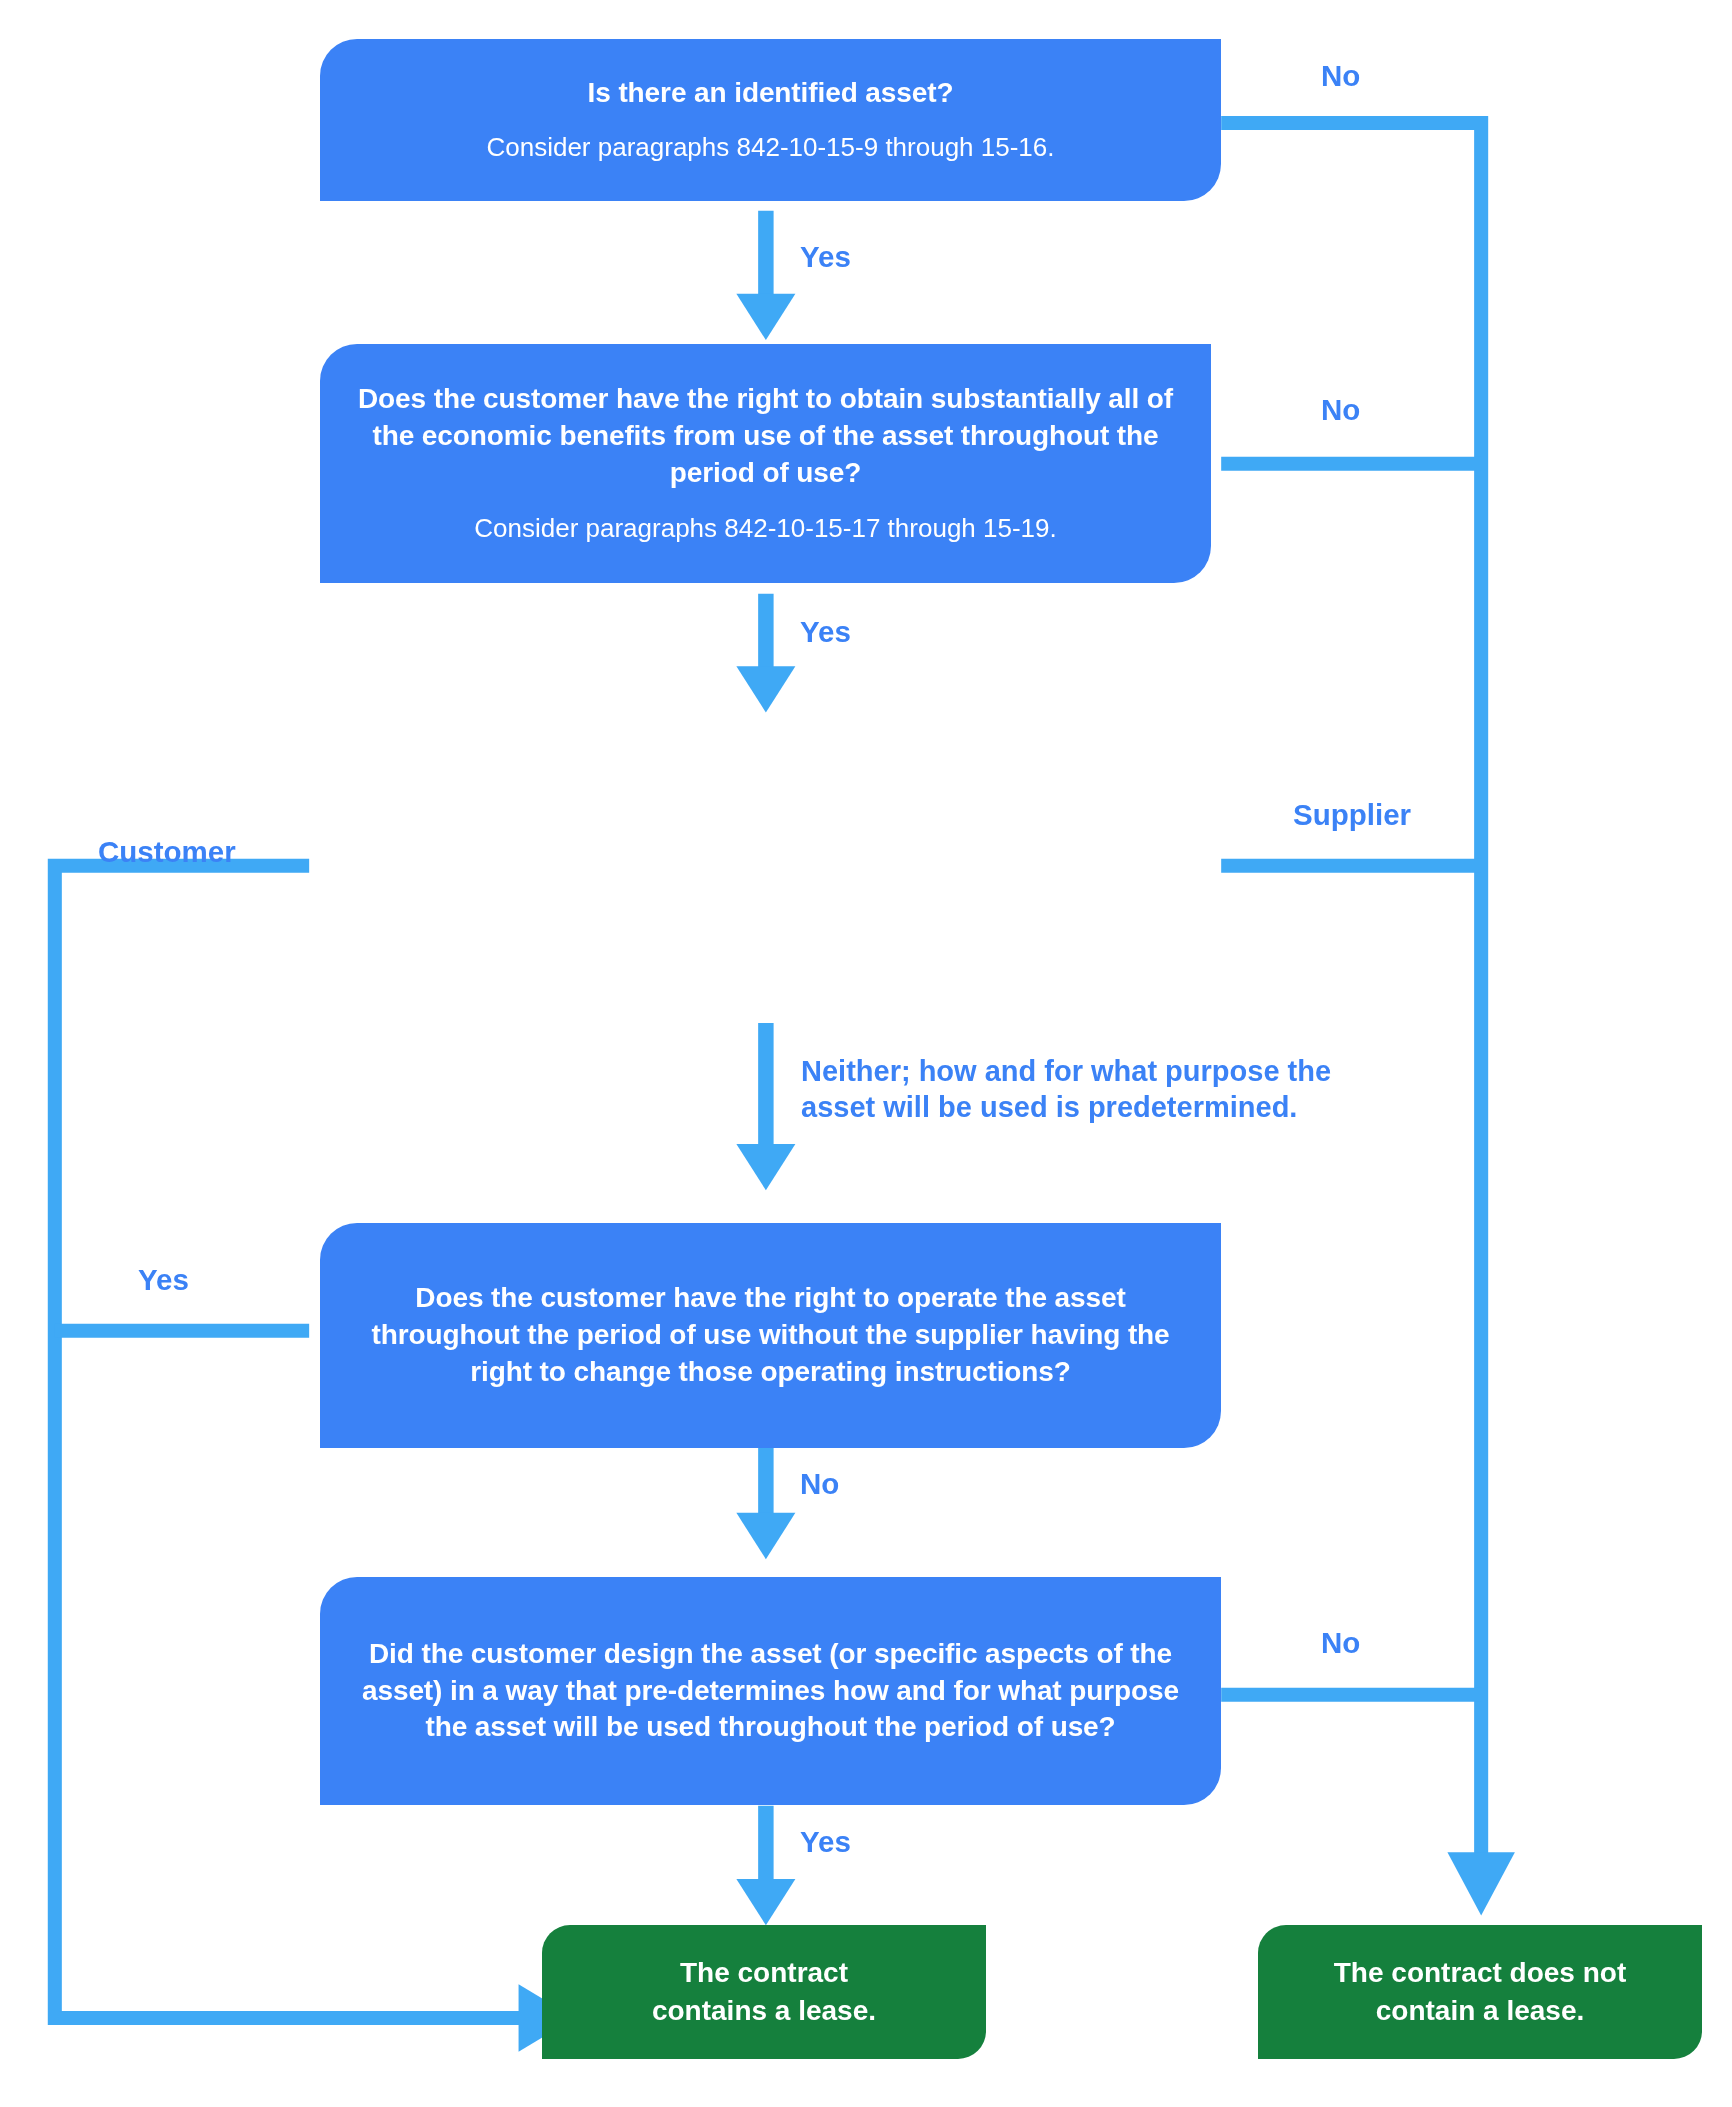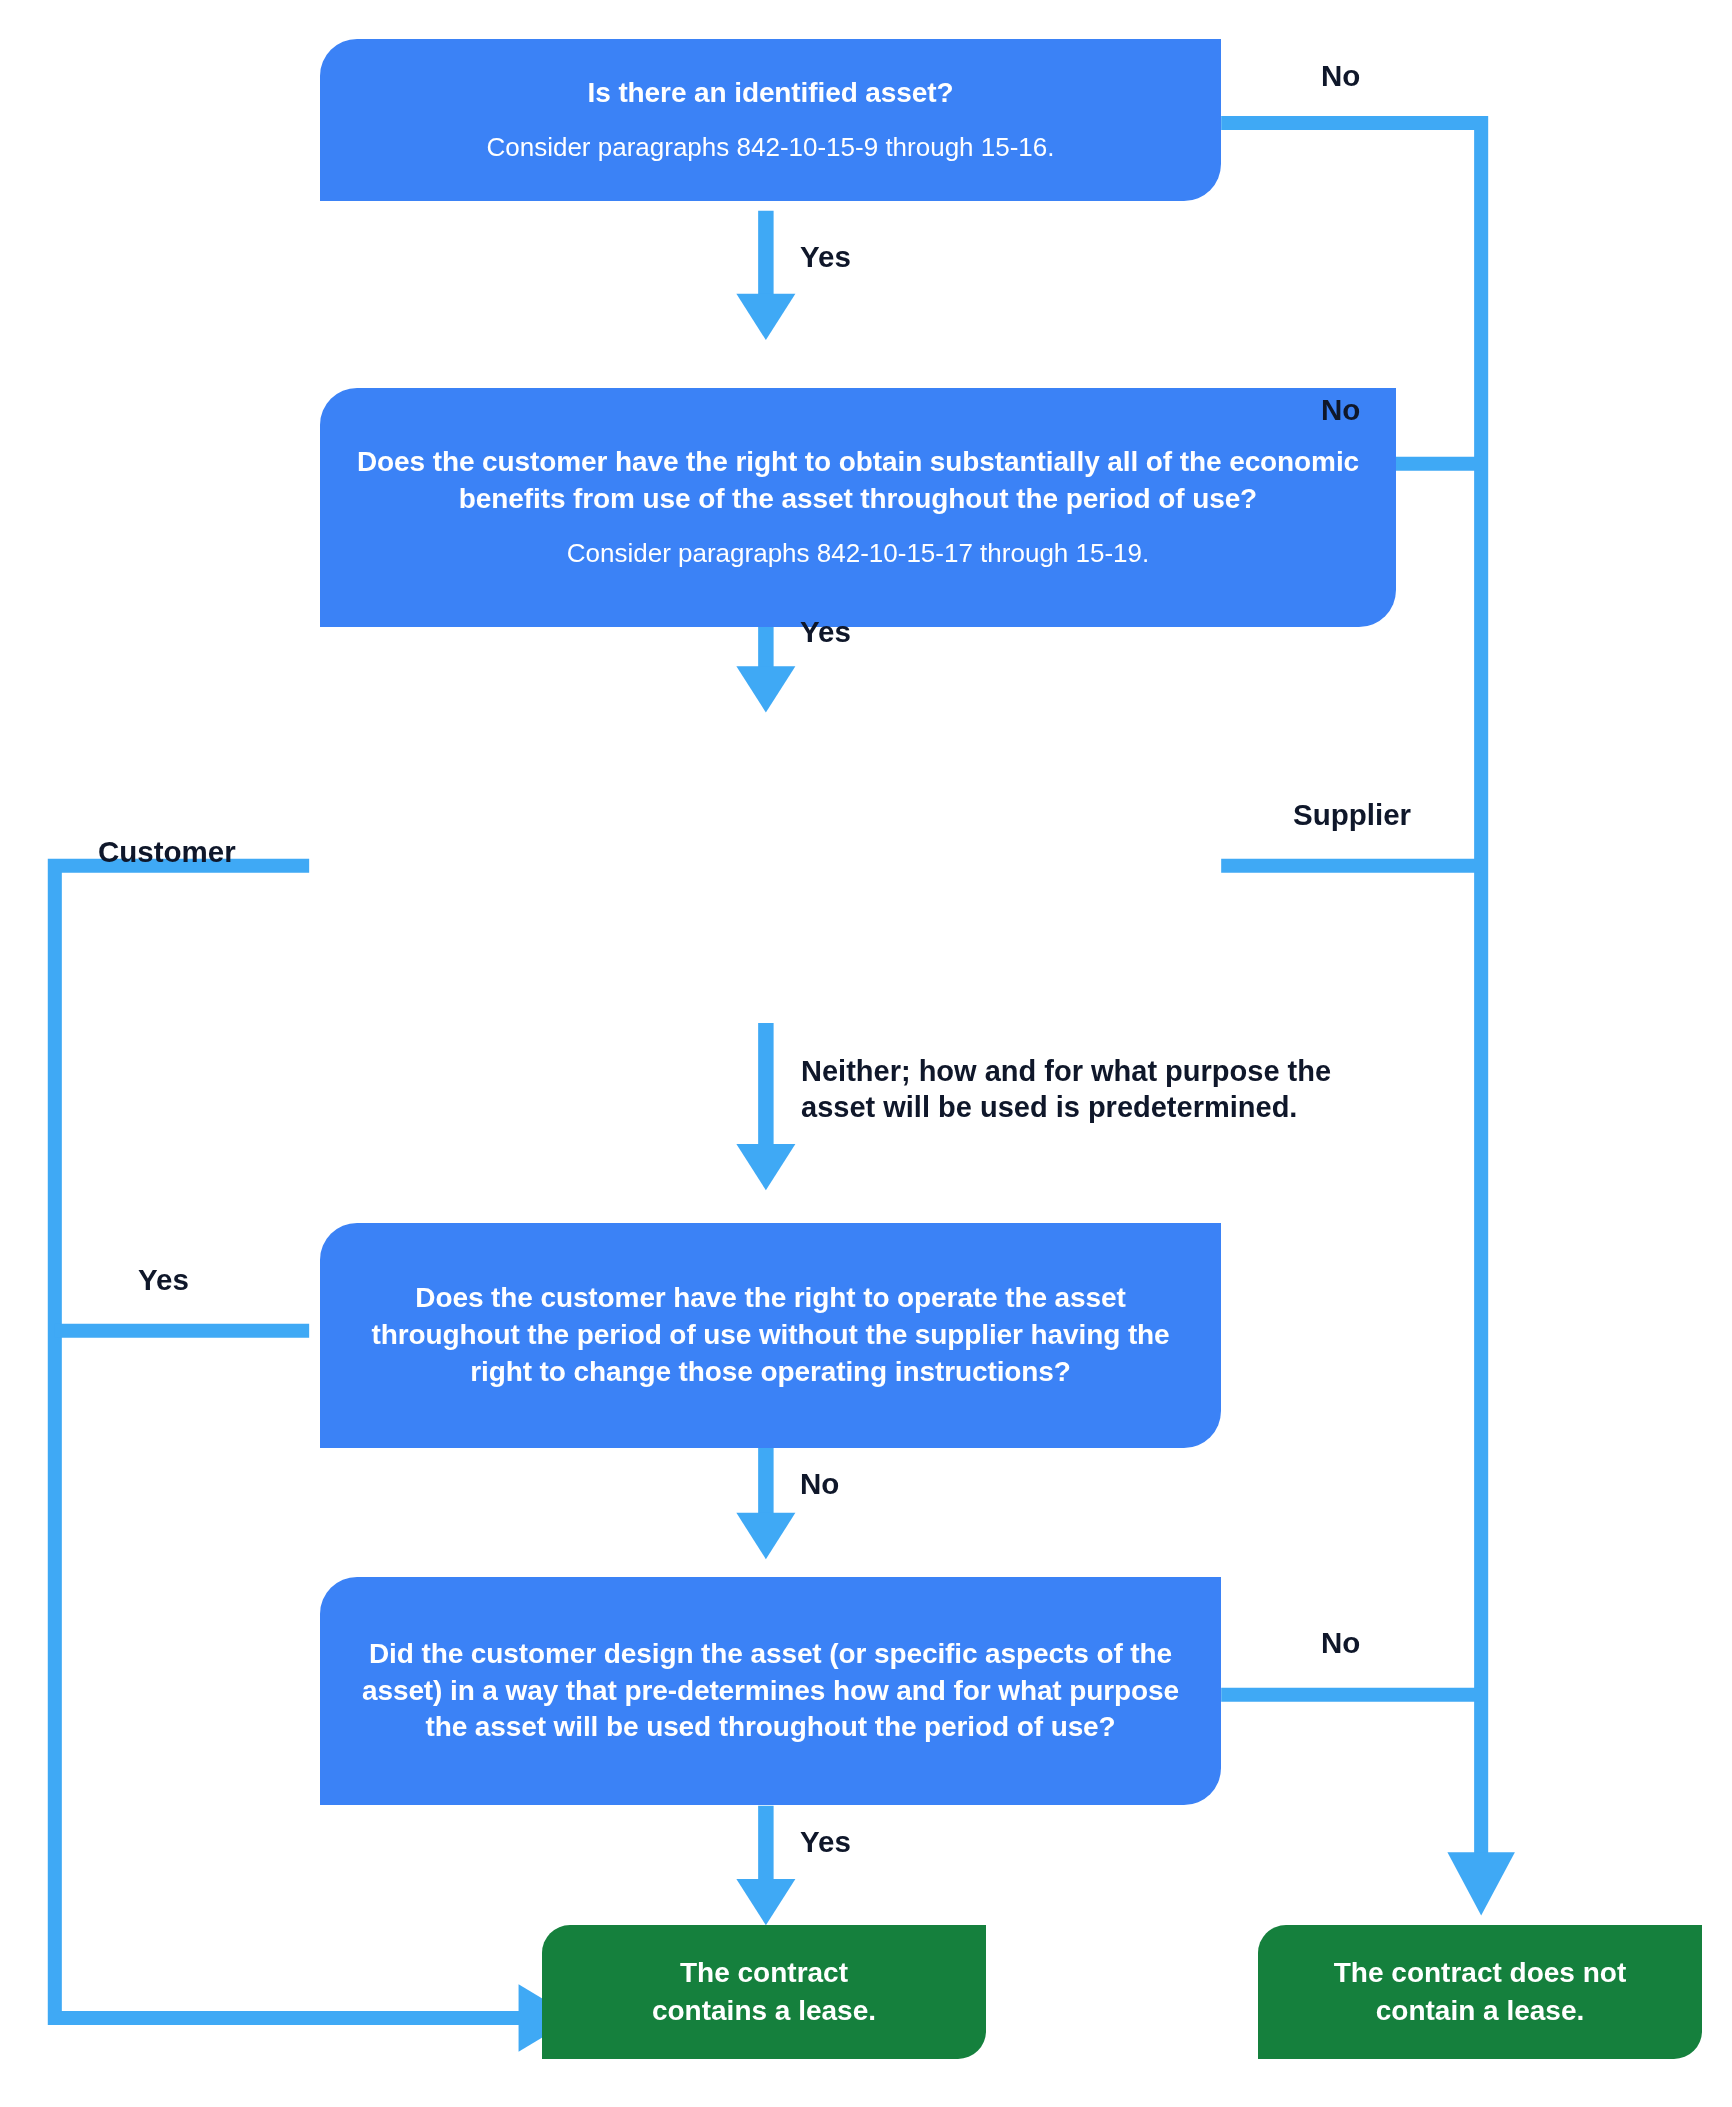--- a/index.html
+++ b/index.html
@@ -62,21 +62,21 @@
   }
   .o-title {
     font-weight: bold;
     font-size: 28px;
     line-height: 1.35;
   }
 
   
   .edge-label {
     position: absolute;
-    color: #0f172a;
+    color: #3b82f6;
     font-weight: bold;
     font-size: 29.5px;
     line-height: 1.24;
     white-space: pre-line;
   }
   .edge-label.wide {
     font-size: 29px;
     white-space: normal;
     width: 604px;
   }
@@ -146,21 +146,21 @@
       <line x1="1090" y1="2570" x2="1090" y2="2676" stroke="#3fa9f5" stroke-width="22"></line>
       <polygon points="1048,2674 1132,2674 1090,2740" fill="#3fa9f5"></polygon>
     </g>
   </svg>
 
   <div class="node question" style="left:320px; top:39px; width:901px; height:162px;">
     <div class="q-title">Is there an identified asset?</div>
     <div class="q-sub">Consider paragraphs 842-10-15-9 through 15-16.</div>
   </div>
 
-  <div class="node question" style="left:320px; top:344px; width:1076px; height:239px;margin-top:44px;">
+  <div class="node question" style="left:320px; top:344px; width:891px; height:239px;">
     <div class="q-title">Does the customer have the right to obtain substantially all of the economic benefits from use of the asset throughout the period of use?</div>
     <div class="q-sub">Consider paragraphs 842-10-15-17 through 15-19.</div>
   </div>
 
 
   <div class="node question" style="left:320px; top:1223px; width:901px; height:225px;">
     <div class="q-title" style="max-width:829px;">Does the customer have the right to operate the asset throughout the period of use without the supplier having the right to change those operating instructions?</div>
   </div>
 
   <div class="node question" style="left:320px; top:1577px; width:901px; height:228px;">

